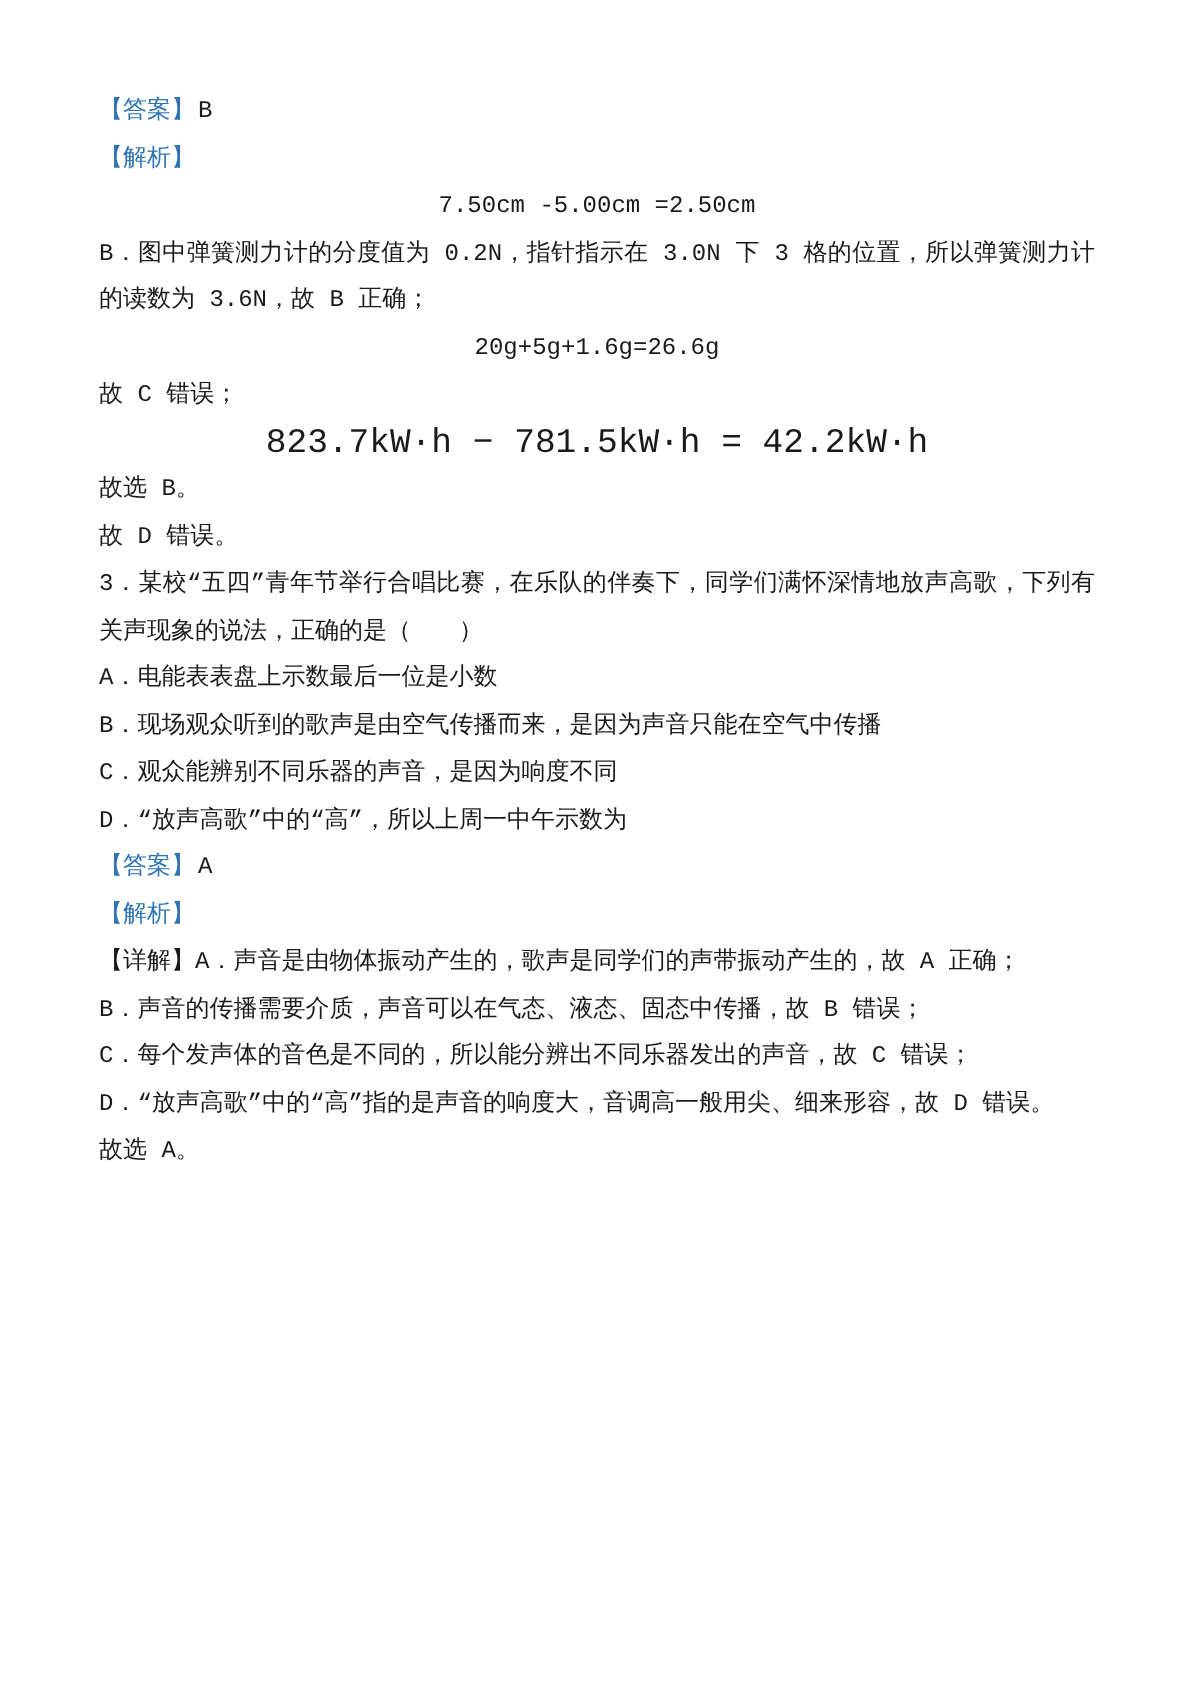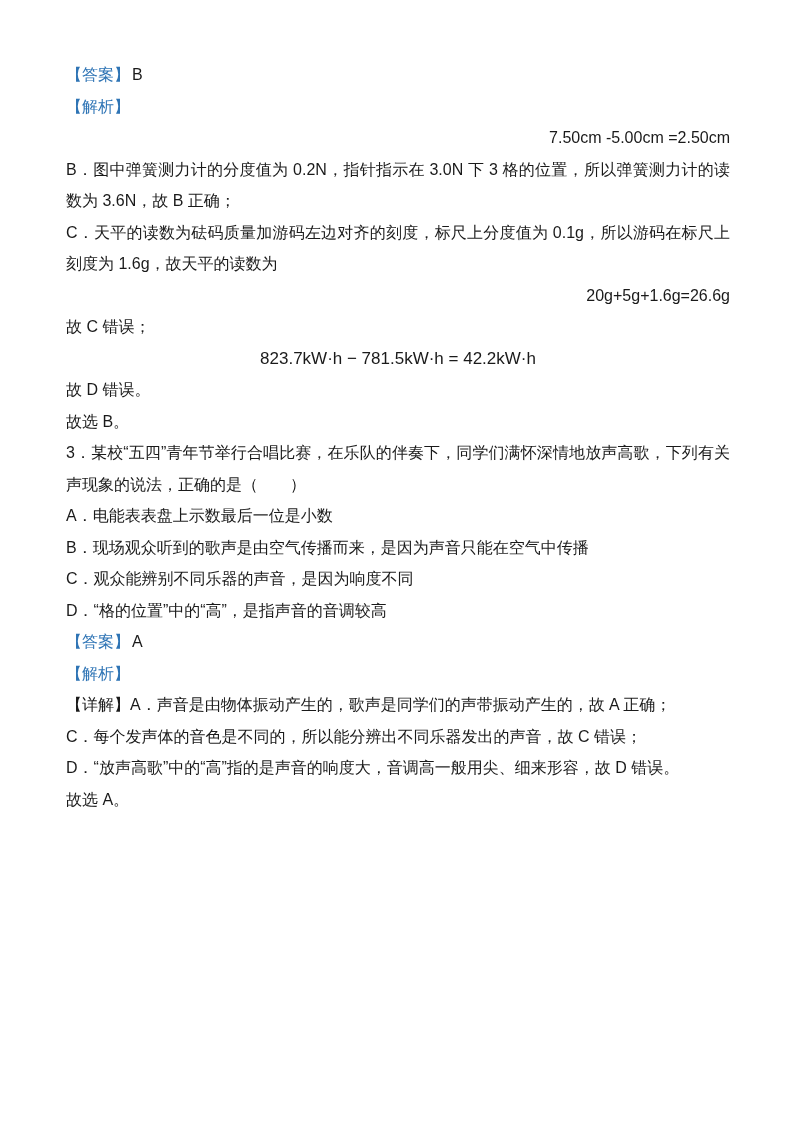--- a/index.html
+++ b/index.html
@@ -10,38 +10,38 @@
   body {
     width: 793px;
     height: 1122px;
     overflow: hidden;
   }
   .page {
     box-sizing: border-box;
     width: 793px;
     height: 1122px;
     padding: 59px 63px 0 66px;
-    font-family: Liberation Sans, sans-serif;
+    font-family: Liberation Mono, monospace;
     font-size: 16px;
     line-height: 31.5px;
     color: #1a1a1a;
     background: #ffffff;
   }
   .page p {
     margin: 0;
   }
   .para {
     text-align: justify;
   }
   .formula {
-    text-align: right;
+    text-align: center;
   }
   .formula-lg {
     text-align: center;
-    font-size: 17px;
+    font-size: 23px;
   }
   .label {
     color: #2e74b5;
     margin-right: 2px;
   }
 </style>
 </head>
 <body>
 
 <div class="page">
@@ -49,49 +49,49 @@
   <p class="para"><span class="label">【答案】</span><span>B</span></p>
 
   <p class="para"><span class="label">【解析】</span><span></span></p>
 
 
   <p class="formula">7.50cm -5.00cm =2.50cm</p>
 
 
   <p class="para">B．图中弹簧测力计的分度值为 0.2N，指针指示在 3.0N 下 3 格的位置，所以弹簧测力计的读数为 3.6N，故 B 正确；</p>
 
-  <p class="para">C．天平的读数为砝码质量加游码左边对齐的刻度，标尺上分度值为 0.1g，所以游码在标尺上刻度为 1.6g，故天平的读数为</p>
 
   <p class="formula">20g+5g+1.6g=26.6g</p>
 
   <p class="para">故 C 错误；</p>
 
 
   <p class="formula-lg">823.7kW·h − 781.5kW·h = 42.2kW·h</p>
 
+  <p class="para">故选 B。</p>
+
   <p class="para">故 D 错误。</p>
-
-  <p class="para">故选 B。</p>
 
   <p class="para">3．某校“五四”青年节举行合唱比赛，在乐队的伴奏下，同学们满怀深情地放声高歌，下列有关声现象的说法，正确的是（　　）</p>
 
   <p class="para">A．电能表表盘上示数最后一位是小数</p>
 
   <p class="para">B．现场观众听到的歌声是由空气传播而来，是因为声音只能在空气中传播</p>
 
   <p class="para">C．观众能辨别不同乐器的声音，是因为响度不同</p>
 
-  <p class="para">D．“格的位置”中的“高”，是指声音的音调较高</p>
+  <p class="para">D．“放声高歌”中的“高”，所以上周一中午示数为</p>
 
   <p class="para"><span class="label">【答案】</span><span>A</span></p>
 
   <p class="para"><span class="label">【解析】</span><span></span></p>
 
   <p class="para">【详解】A．声音是由物体振动产生的，歌声是同学们的声带振动产生的，故 A 正确；</p>
 
+  <p class="para">B．声音的传播需要介质，声音可以在气态、液态、固态中传播，故 B 错误；</p>
 
   <p class="para">C．每个发声体的音色是不同的，所以能分辨出不同乐器发出的声音，故 C 错误；</p>
 
   <p class="para">D．“放声高歌”中的“高”指的是声音的响度大，音调高一般用尖、细来形容，故 D 错误。</p>
 
   <p class="para">故选 A。</p>
 
 
 </div>
 

